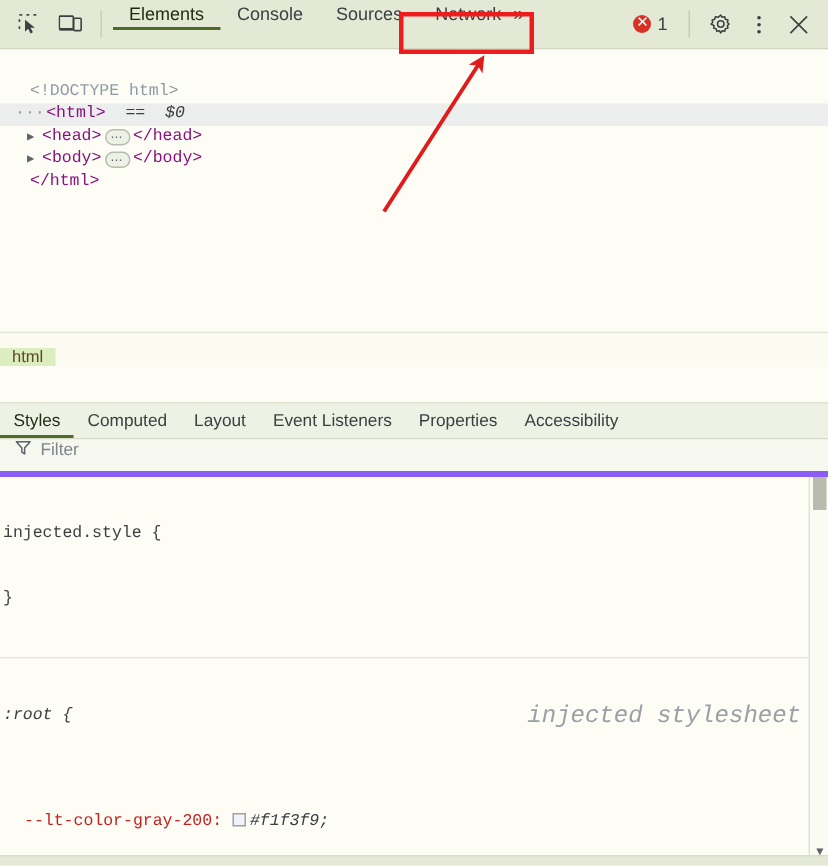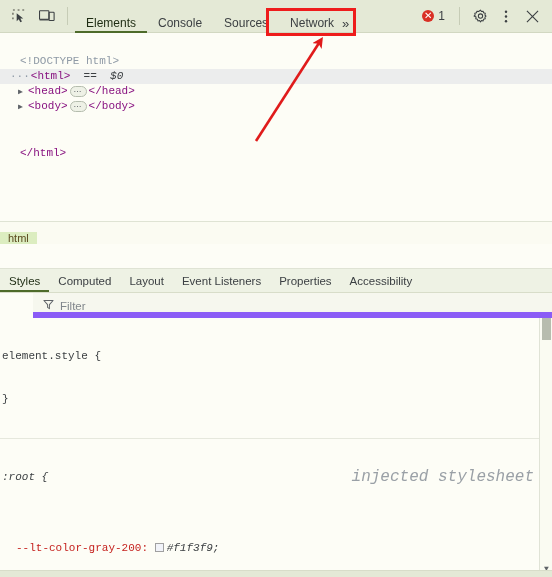--- a/index.html
+++ b/index.html
@@ -51,25 +51,25 @@
     background: #c6ccb6;
     margin: 0 7px;
   }
   .tabs {
     display: flex;
     align-items: stretch;
     height: 33px;
   }
   .tab {
     display: flex;
-    align-items: flex-start;
-    padding: 16px 11px;
+    align-items: flex-end;
+    padding: 4px 11px;
     font-size: 12px;
     color: #3c4043;
-    height: 33px;
+    height: 20px;
     box-sizing: border-box;
     position: relative;
     white-space: nowrap;
   }
   .tab.active {
     color: #1d2b12;
     box-shadow: inset 0 -2px 0 0 #4e6b2a;
   }
   .tab .chev {
     margin-left: 8px;
@@ -123,21 +123,21 @@
   .dom-line {
     height: 15px;
     display: flex;
     align-items: center;
     padding-left: 10px;
     white-space: pre;
     color: #881280;
   }
   .dom-line.sel { background: #eceded; }
   .dom-indent1 { padding-left: 18px; }
-  .dom-indent2 { padding-left: 10px; margin-top: 32px; }
+  .dom-indent2 { padding-left: 10px; }
   .doctype { color: #8f9aa6; }
   .tw-arrow {
     width: 10px;
     display: inline-block;
     color: #5f6368;
     font-size: 8px;
     line-height: 15px;
   }
   .dots-lead {
     color: #8f9aa6;
@@ -205,25 +205,24 @@
   .subtab.active {
     color: #1d2b12;
     box-shadow: inset 0 -2px 0 0 #4e6b2a;
   }
 
   
   .filterbar {
     height: 25px;
     min-height: 25px;
     background: #f6f7ee;
-    border-bottom: 6px solid #8b5cf6;
-    display: flex;
-    align-items: flex-end;
-    box-sizing: border-box;
-    margin-left: 33px;
+    border-bottom: 4px solid #8b5cf6;
+    display: flex;
+    align-items: flex-start;
+    box-sizing: border-box;
   }
   .filter-input-wrap {
     flex: 1;
     display: flex;
     align-items: center;
     gap: 6px;
     padding-left: 10px;
     color: #80868b;
     font-size: 11.5px;
   }
@@ -459,21 +458,21 @@
         </svg>
       </span>
       <span>Filter</span>
     </div>
   </div>
 
   <div class="styles-pane">
 
     <div class="rule">
       <div class="rule-head">
-        <span class="selector">element.style {</span>
+        <span class="selector">injected.style {</span>
         <span class="origin"></span>
       </div>
       <div>}</div>
     </div>
 
     <div class="rule">
       <div class="rule-head">
         <span class="selector italic">:root {</span>
         <span class="origin">injected stylesheet</span>
       </div>

